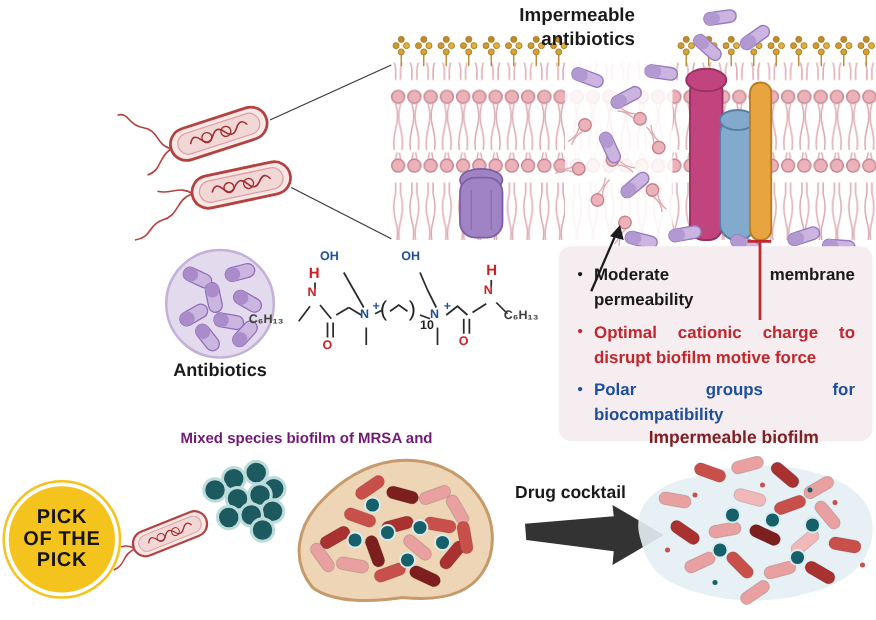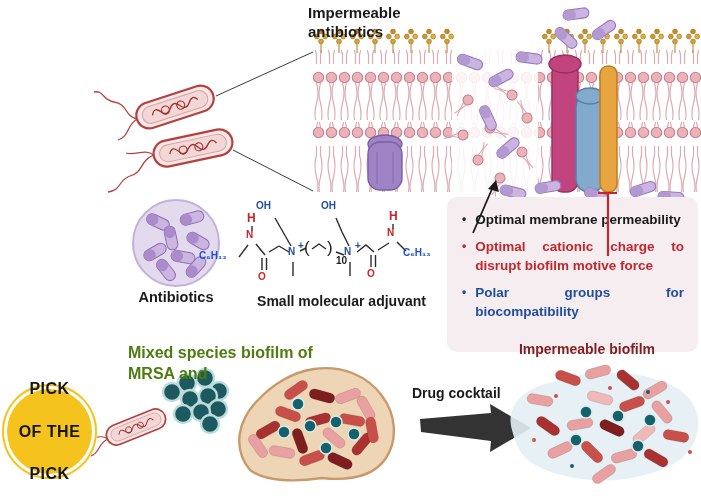--- a/index.html
+++ b/index.html
@@ -3,44 +3,44 @@
 <meta charset="utf-8">
 <style>
   * { margin:0; padding:0; box-sizing:border-box; }
   html,body { width:701px; height:496px; }
   body { background:#ffffff; font-family:"Liberation Sans",sans-serif; overflow:hidden; }
   .canvas { position:relative; width:701px; height:496px; background:#fff; overflow:hidden; }
   svg.art { position:absolute; left:0; top:0; z-index:0; }
   svg.overlay { position:absolute; left:0; top:0; z-index:3; pointer-events:none; }
 
   .lbl { position:absolute; z-index:2; color:#1a1a1a; }
-  #impermeable { left:308px; top:4px; width:180px; text-align:left; font-size:15px; font-weight:600; line-height:1.25; white-space:pre-line; }
+  #impermeable { left:328px; top:4px; width:180px; text-align:right; font-size:15px; font-weight:600; line-height:1.25; white-space:pre-line; }
   #antibiotics-label { left:128px; top:289px; width:96px; text-align:center; font-size:14.5px; font-weight:700; }
   #adjuvant-label { left:239px; top:293px; width:205px; text-align:center; font-size:14px; font-weight:700; }
-  #biofilm-caption { left:128px; top:343px; width:218px; text-align:left; font-size:16px; font-weight:700; color:#4d7c0f; line-height:1.3; }
+  #biofilm-caption { left:128px; top:343px; width:218px; text-align:right; font-size:12px; font-weight:700; color:#701a75; line-height:1.3; }
   #biofilm-caption .it { font-style:italic; }
   #drug-cocktail { left:412px; top:385px; width:104px; text-align:left; font-size:14px; font-weight:600; }
   #disseminated { left:498px; top:341px; width:178px; text-align:center; font-size:14px; font-weight:700; color:#7e2024; }
 
   .props { position:absolute; left:447px; top:197px; width:251px; min-height:155px; background:#f6edf0;
            border-radius:10px; padding:13px 14px 12px 15px; z-index:1; display:flex; flex-direction:column; gap:7px; }
   .bullet { display:flex; gap:9px; font-size:13.5px; font-weight:600; line-height:1.45; }
   .bullet .mk { flex:0 0 auto; font-size:12px; margin-top:1px; }
   .bullet .tx { flex:1; text-align:justify; }
   .c-black { color:#1a1a1a; } .c-red { color:#c0282d; } .c-blue { color:#1f4e9c; }
 
   .chem { position:absolute; z-index:2; font-weight:700; line-height:1; }
   .f13 { font-size:10px; } .f12 { font-size:12px; } .f10 { font-size:10px; }
   .f17 { font-size:17px; font-weight:400; }
-  .t-blue { color:#1f4e9c; } .t-red { color:#cc2127; } .t-maroon { color:#1d4ed8; } .t-black { color:#222; }
+  .t-blue { color:#1f4e9c; } .t-red { color:#cc2127; } .t-maroon { color:#404040; } .t-black { color:#222; }
 
   .badge { position:absolute; left:2px; top:384px; width:95px; height:95px; border-radius:50%;
            background:#f5c31d; box-shadow: inset 0 0 0 2px #f5c31d, inset 0 0 0 5px #ffffff;
            display:flex; flex-direction:column; align-items:center; justify-content:center;
-           z-index:2; color:#151515; font-weight:800; font-size:16px; line-height:1.12; letter-spacing:.5px; text-align:center;gap:25px; }
+           z-index:2; color:#151515; font-weight:800; font-size:16px; line-height:1.12; letter-spacing:.5px; text-align:center; }
 </style>
 </head>
 <body>
 
 <div class="canvas">
 
   <svg class="art" width="701" height="496" viewBox="0 0 701 496" xmlns="http://www.w3.org/2000/svg">
     <defs>
       <g id="lipUnit">
         <path d="M4.5 13 Q7.5 23 4.5 33 Q1.5 45 4.5 55 L4.5 64" stroke="#ddaab2" stroke-width="1.2" fill="none"></path>
@@ -288,21 +288,20 @@
       <g fill="#15606b">
         <circle cx="572" cy="466" r="2"></circle>
           <circle cx="648" cy="392" r="2"></circle>
       </g>
     </g>
   </svg>
 
   <div class="lbl" id="impermeable">Impermeable
 antibiotics</div>
   <div class="lbl" id="antibiotics-label">Antibiotics</div>
-  <div class="lbl" id="adjuvant-label">Small molecular adjuvant</div>
 
   <div class="lbl" id="biofilm-caption">
     <div>Mixed species biofilm of MRSA and</div>
   </div>
 
   <div class="lbl" id="drug-cocktail">Drug cocktail</div>
   <div class="lbl" id="disseminated">Impermeable biofilm</div>
 
   <span class="chem t-maroon f13" style="left:199px;top:251px;">C₆H₁₃</span>
   <span class="chem t-red f12" style="left:247px;top:212px;">H</span>
@@ -318,21 +317,21 @@
   <span class="chem t-blue f13" style="left:344px;top:247px;">N</span>
   <span class="chem t-blue f10" style="left:355px;top:241px;">+</span>
   <span class="chem t-red f13" style="left:367px;top:269px;">O</span>
   <span class="chem t-red f13" style="left:387px;top:228px;">N</span>
   <span class="chem t-red f12" style="left:389px;top:210px;">H</span>
   <span class="chem t-maroon f13" style="left:403px;top:248px;">C₆H₁₃</span>
 
   <div class="props">
     <div class="bullet c-black">
       <span class="mk">•</span>
-      <span class="tx">Optimal membrane permeability</span>
+      <span class="tx">Moderate membrane permeability</span>
     </div>
     <div class="bullet c-red">
       <span class="mk">•</span>
       <span class="tx">Optimal cationic charge to disrupt biofilm motive force</span>
     </div>
     <div class="bullet c-blue">
       <span class="mk">•</span>
       <span class="tx">Polar groups for biocompatibility</span>
     </div>
   </div>

